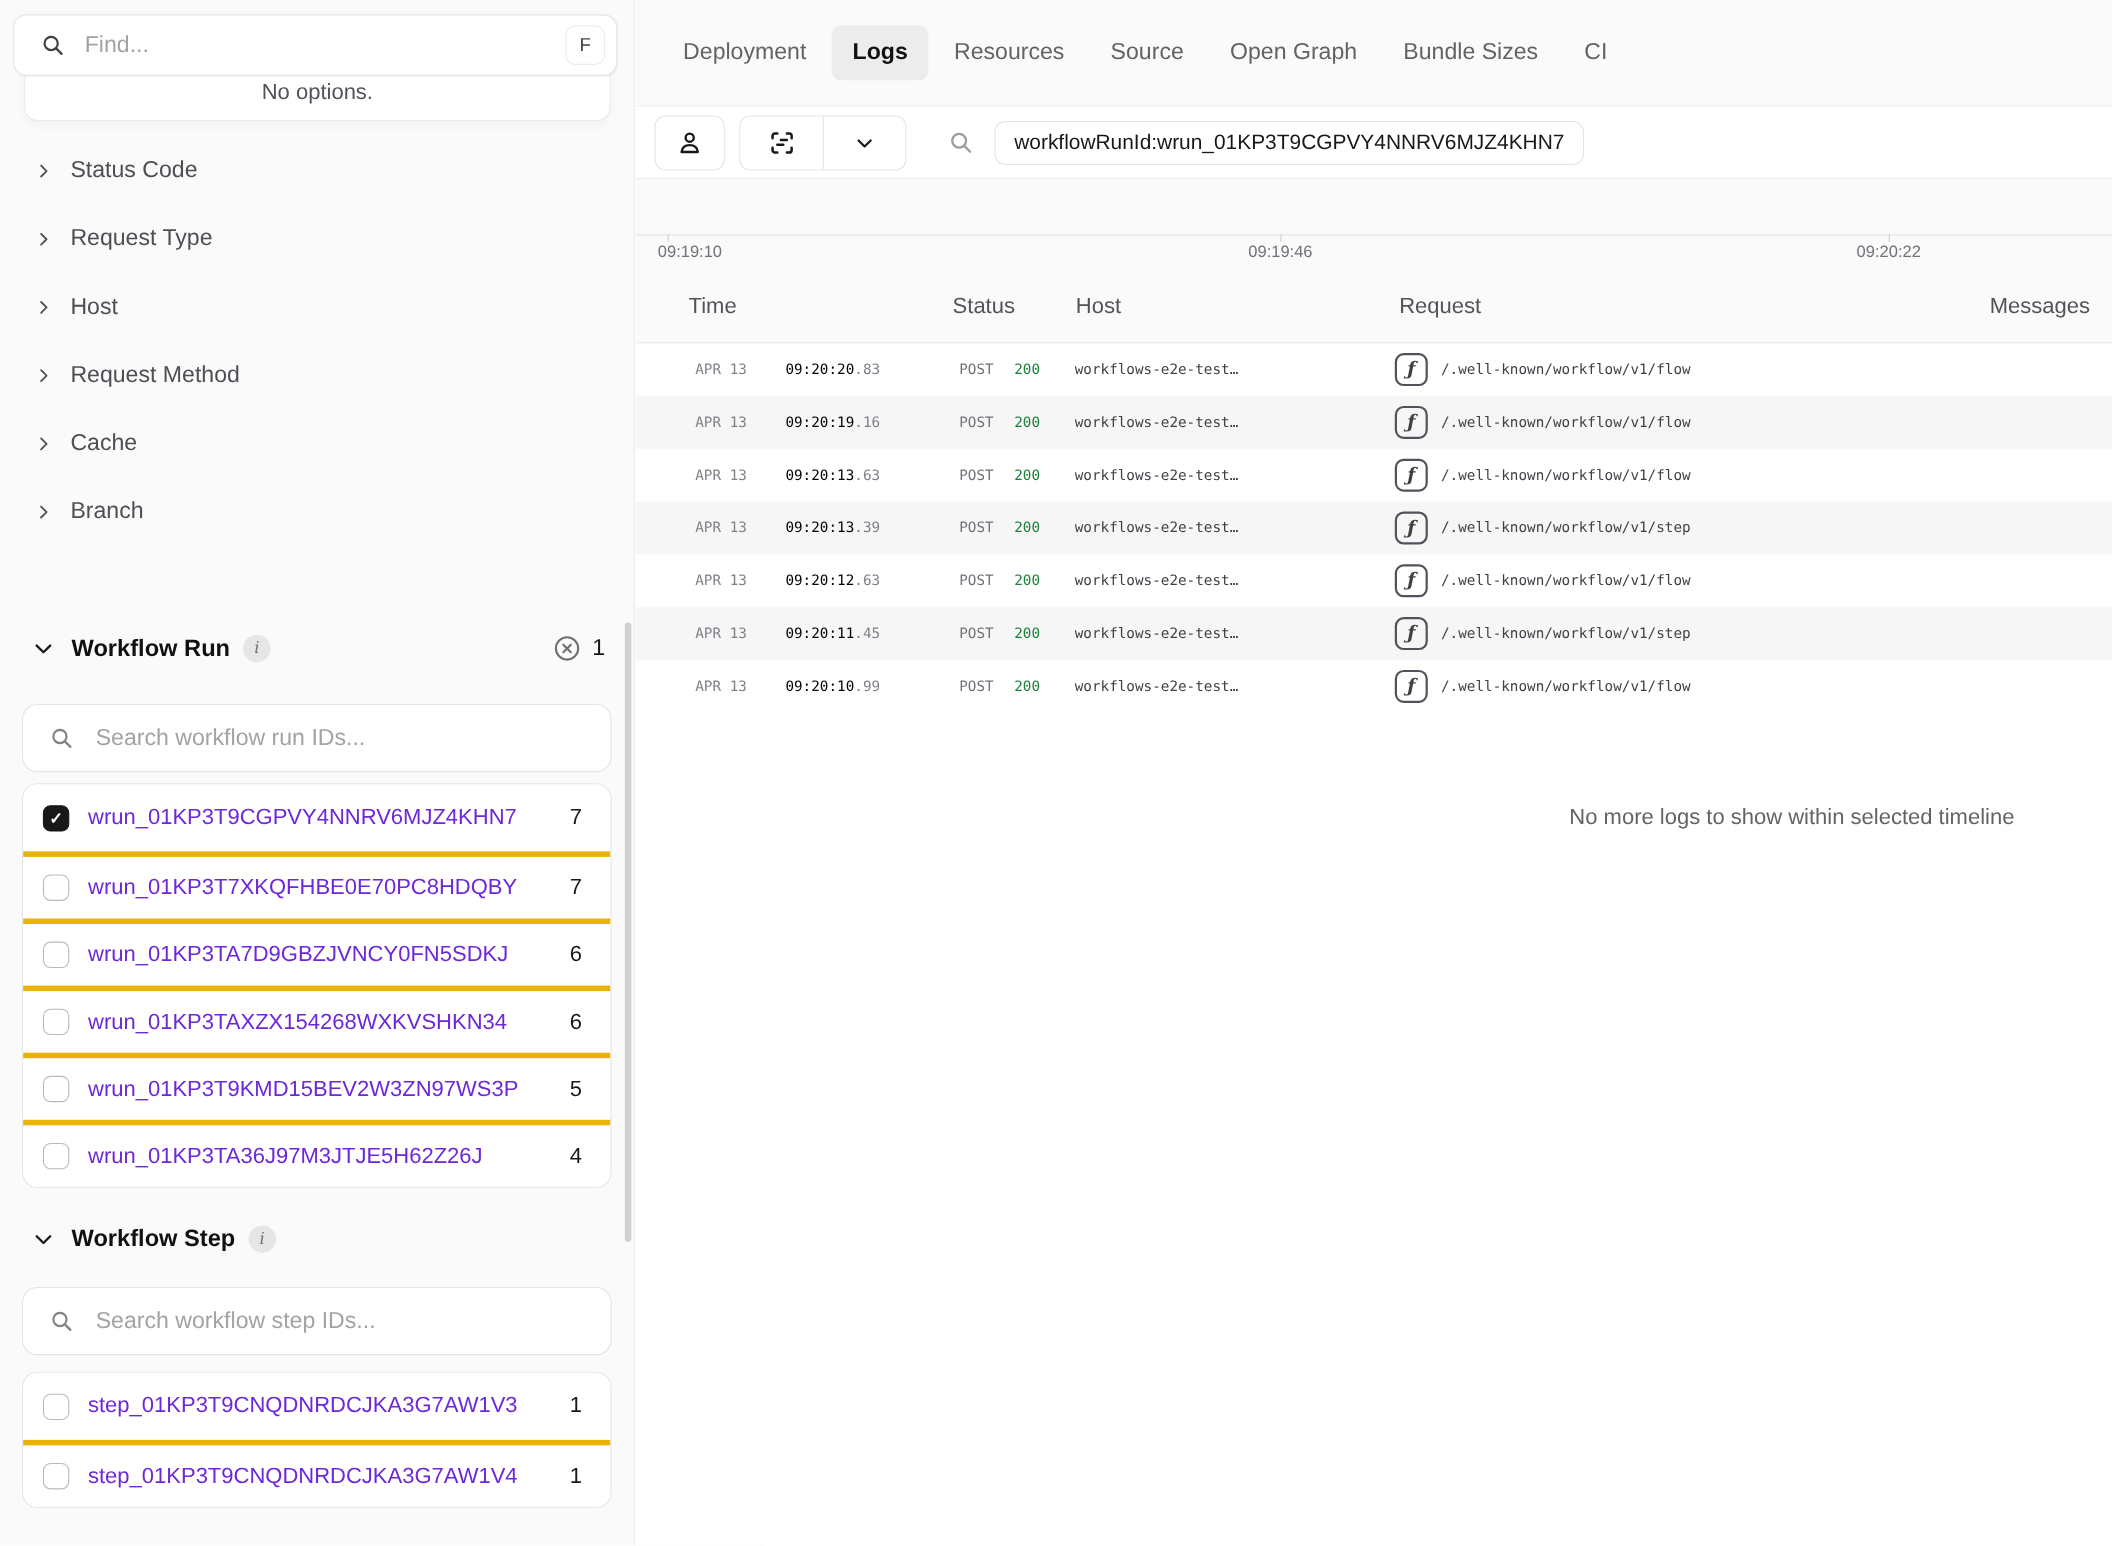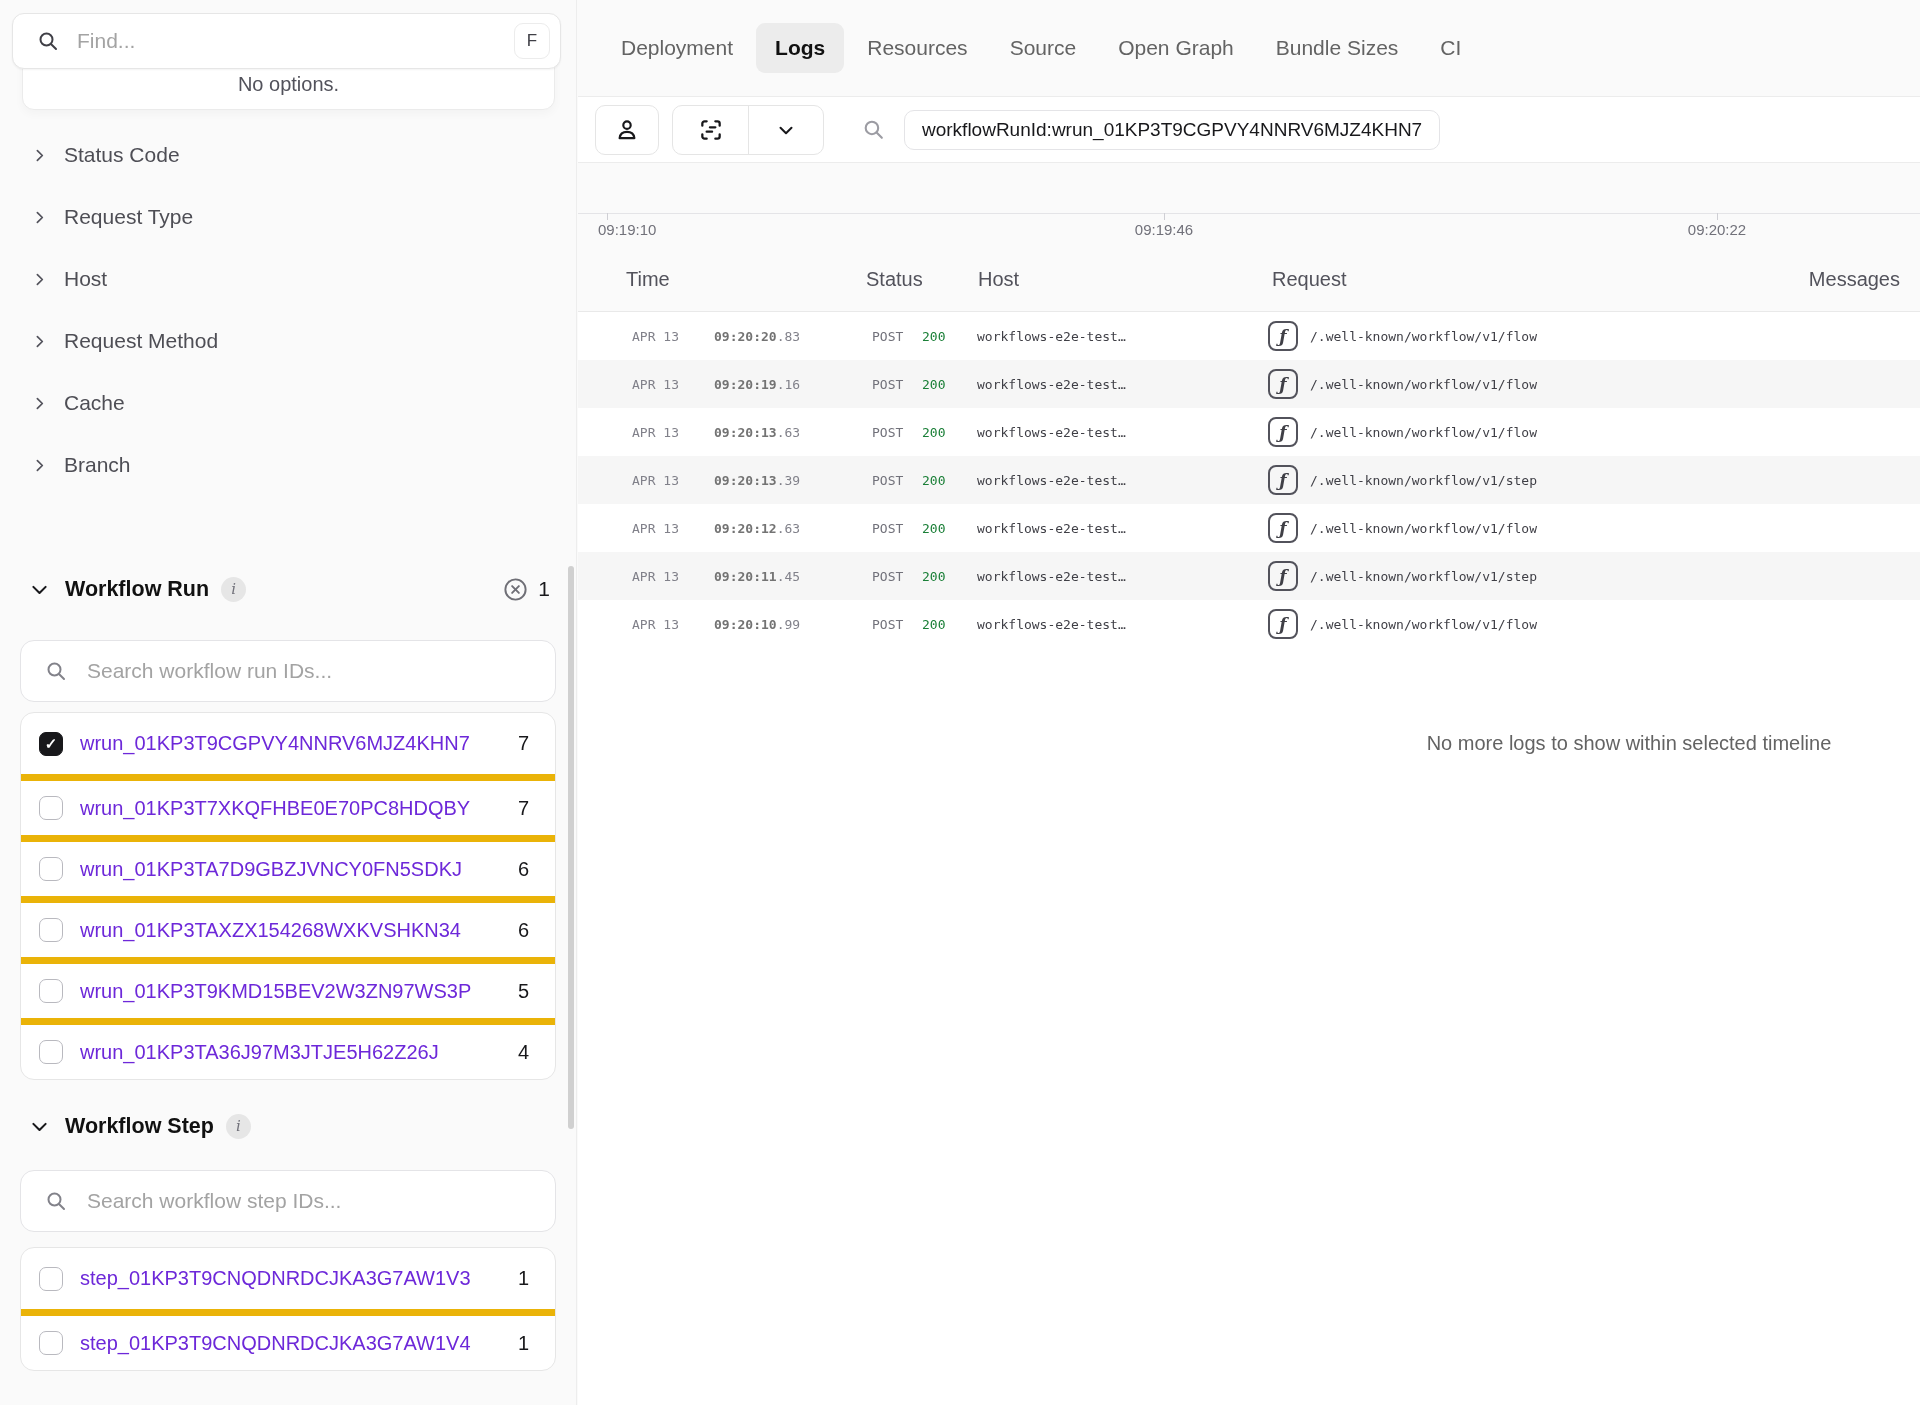--- a/index.html
+++ b/index.html
@@ -60,21 +60,21 @@
   .side-search input { flex:1; border:none; outline:none; font-size:21px; background:transparent; color:#18181b; font-family:inherit; }
   .side-search input::placeholder { color:#a3a3a3; }
 
   .check-list {
     position:absolute; left:20px; right:20px;
     background:#fff; border:1px solid #e6e6e6; border-radius:14px; overflow:hidden;
   }
   .check-list.run { top:712px; }
   .check-list.step { top:1247px; }
   .check-row { height:61px; display:flex; align-items:center; gap:17px; padding:0 26px 0 18px; cursor:pointer; }
-  .check-row + .check-row { border-top:7px solid #eab308; }
+  .check-row + .check-row { border-top:5px solid #eab308; }
   .checkbox { width:24px; height:24px; flex:none; border:1.5px solid #b9b9bf; border-radius:7px; background:#fff; position:relative; }
   .checkbox.checked { background:#18181b; border-color:#18181b; }
   .checkbox.checked::after { content:"\2713"; position:absolute; inset:0; display:grid; place-items:center; color:#fff; font-size:15px; font-weight:bold; }
   .check-label { flex:1; font-size:20px; color:#6d28d9; white-space:nowrap; overflow:hidden; }
   .check-count { font-size:20px; color:#18181b; }
 
   .side-scrollthumb { position:absolute; right:2px; top:566px; width:6px; height:563px; border-radius:3px; background:#d0d0d0; }
 
   
   .main { position:absolute; left:578px; top:0; width:1342px; height:1405px; background:#fff; overflow:hidden; }
@@ -102,21 +102,21 @@
   .thead { height:65px; background:#fafafa; border-bottom:1px solid #e9e9e9; position:relative; font-size:20px; color:#52525b; }
   .thead span { position:absolute; top:50%; transform:translateY(-50%); }
   .th-time { left:48px; } .th-status { left:288px; } .th-host { left:400px; } .th-request { left:694px; }
   .th-messages { right:20px; }
 
   .rows { background:#fff; }
   .log-row { height:48px; display:flex; align-items:center; font-family:"DejaVu Sans Mono", monospace; font-size:13px; color:#3f3f46; cursor:pointer; }
   .log-row:nth-of-type(even) { background:#f6f6f6; }
   .c-date { margin-left:54px; width:82px; color:#81818a; }
   .c-time { width:158px; }
-  .c-time b { color:#737373; font-weight:bold; }
+  .c-time b { color:#000000; font-weight:normal; }
   .c-time .ms { color:#81818a; font-style:normal; }
   .c-method { width:50px; color:#71717a; }
   .c-status { width:55px; }
   .c-host { width:291px; white-space:nowrap; overflow:hidden; }
   .c-fn { width:30px; height:30px; margin-right:12px; flex:none; border:2px solid #52525b; border-radius:8px; display:grid; place-items:center; color:#3f3f46; font-family:"DejaVu Serif", serif; font-size:17px; font-style:italic; font-weight:bold; }
   .c-fn::after { content:"\0192"; }
   .c-path { white-space:nowrap; }
 
   .empty-msg { margin-top:84px; width:2102px; text-align:center; font-size:20px; color:#636363; }
 </style>

